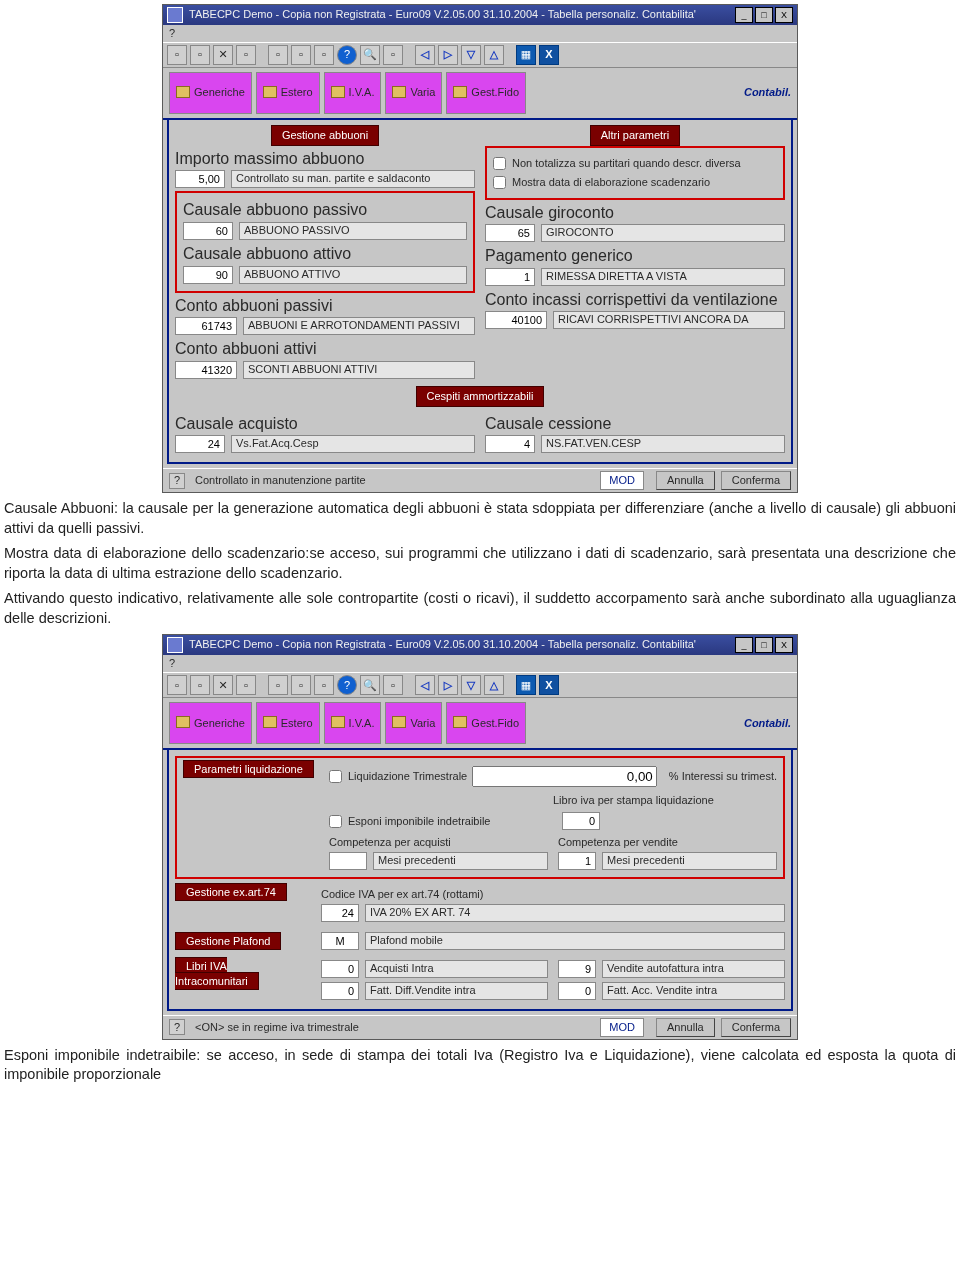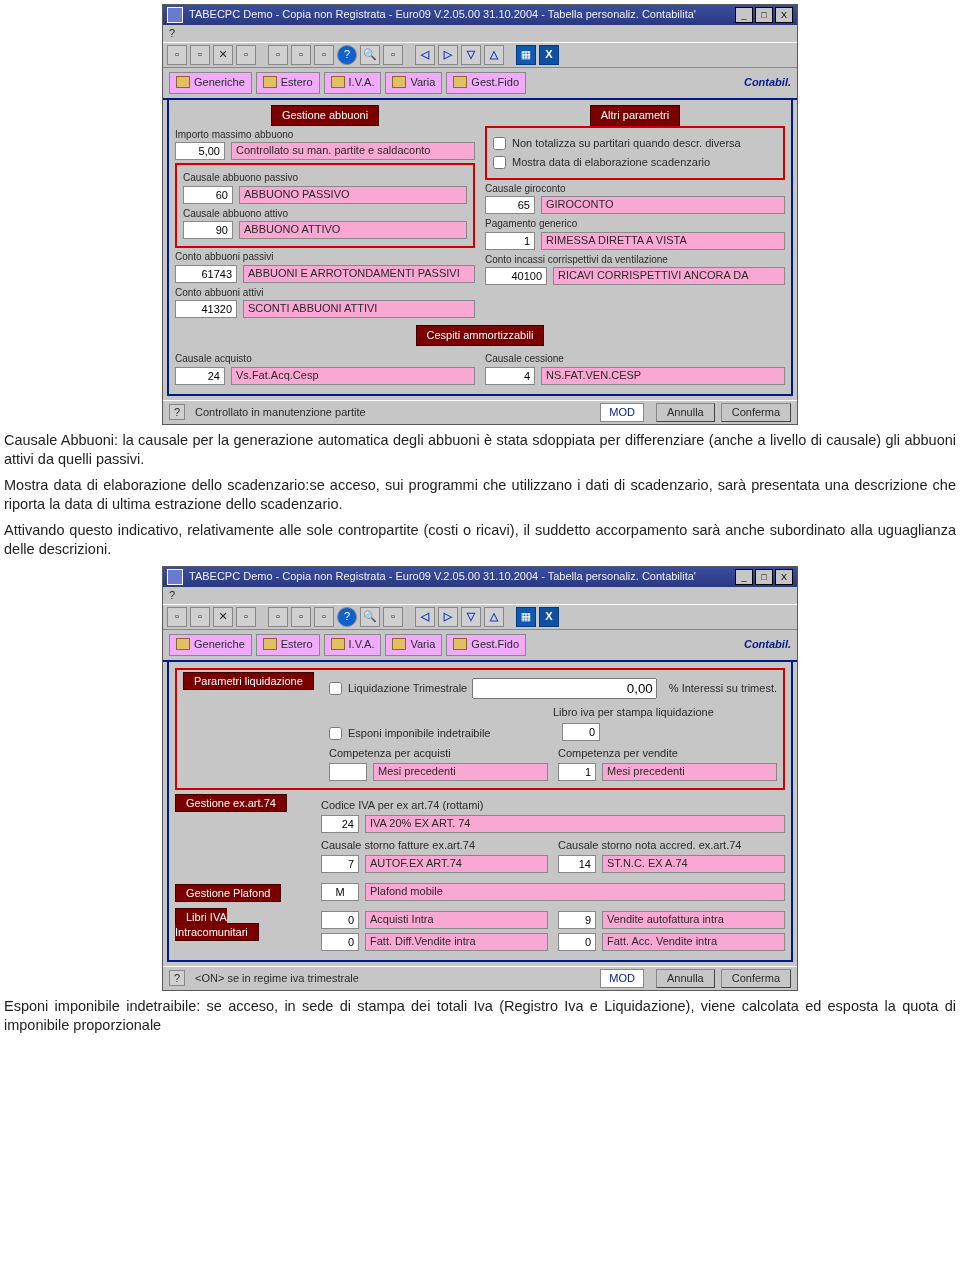--- a/index.html
+++ b/index.html
@@ -12,36 +12,36 @@
 .wbtn{width:16px;height:14px;background:#c6c6c6;border:1px solid #000;margin-left:2px;display:flex;align-items:center;justify-content:center;font-size:9px;color:#000}
 .menu{padding:1px 6px;font-size:11px}
 .toolbar{display:flex;gap:3px;padding:2px 4px;border-top:1px solid #fff;border-bottom:1px solid #888;align-items:center}
 .tb{width:18px;height:18px;border:1px solid #888;background:#d0d0d0;display:flex;align-items:center;justify-content:center;font-size:11px}
 .tb.bl{background:#0d5ab0;color:#fff;border-color:#003a80}
 .tb.bx{background:#1050a0;color:#fff;border-color:#003a80;font-weight:bold}
 .tb.q{background:#1060d0;color:#fff;border-radius:50%}
 .tb.ar{color:#1a3cc0;font-weight:bold}
 .sep{width:6px}
 .tabs{display:flex;align-items:center;padding:4px 6px;border-bottom:2px solid #001a88}
-.tab{display:flex;align-items:center;padding:2px 6px;border:1px solid #888;background:#f0abfc;margin-right:4px}
+.tab{display:flex;align-items:center;padding:12px 6px;border:1px solid #888;background:#d946ef;margin-right:4px}
 .tab .fld{width:12px;height:10px;background:#e0c060;border:1px solid #8a6a20;margin-right:4px}
 .brand{margin-left:auto;color:#001a88;font-weight:bold;font-style:italic}
 .body{padding:6px;border:2px solid #001a88;border-top:none;background:#c6c6c6;margin:0 4px 4px 4px}
 .row{display:flex;gap:10px}
 .col{flex:1}
 .hgroup{display:flex;align-items:center;height:20px}
 .grp{background:#7a0000;color:#fff;padding:2px 10px;font-size:11px;border:1px solid #400000}
 .grp.ctr{margin:4px auto;display:inline-block}
-.lbl{font-size:10px;margin-top:2px}
+.lbl{font-size:16px;margin-top:2px}
 .fld{display:flex;align-items:center;margin:1px 0 3px 0}
 .fld input{height:16px;border:1px solid #888;background:#fff;font-size:11px;padding:0 4px;text-align:right;margin-right:6px}
 .fld input.w40{width:40px}
 .fld input.w52{width:52px}
 .fld input.w28{width:28px}
-.fld .ro{height:16px;border:1px solid #888;background:#f9a8d4;font-size:11px;padding:0 4px;flex:1}
+.fld .ro{height:16px;border:1px solid #888;background:#e5e5e5;font-size:11px;padding:0 4px;flex:1}
 .chkrow{display:flex;align-items:center;margin:4px 0}
 .chkrow input{margin:0 6px 0 0}
 .redbox{border:2px solid #d00000;padding:4px 6px}
 .st{display:flex;align-items:center;padding:2px 6px;border-top:1px solid #fff;background:#c6c6c6}
 .st .q{width:14px;height:14px;background:#d0d0d0;border:1px solid #888;display:flex;align-items:center;justify-content:center;margin-right:10px}
 .st .msg{flex:1;font-size:11px}
 .st .mod{border:1px solid #888;padding:1px 8px;margin:0 6px;color:#001a88;background:#fff}
 .st .btn{border:1px solid #888;border-right-color:#444;border-bottom-color:#444;padding:1px 10px;margin-left:6px;background:#c6c6c6}
 .center{text-align:center}
 .small-lbl{font-size:11px;margin:2px 0}
@@ -306,36 +306,20 @@
     </div>
 
     <div style="display:flex;gap:10px;margin-top:6px;align-items:flex-start">
       <div style="width:136px"><span class="grp">Gestione ex.art.74</span></div>
       <div style="flex:1">
         <div class="small-lbl">Codice IVA per ex art.74 (rottami)</div>
         <div class="fld">
               <input class="w28" value="24" style="">
               <div class="ro">IVA 20% EX ART. 74</div>
             </div>
-        <div style="display:flex;gap:10px">
-          <div style="flex:1">
-            <div class="small-lbl">Causale storno fatture ex.art.74</div>
-            <div class="fld">
-                  <input class="w28" value="7" style="">
-                  <div class="ro">AUTOF.EX ART.74</div>
-                </div>
-          </div>
-          <div style="flex:1">
-            <div class="small-lbl">Causale storno nota accred. ex.art.74</div>
-            <div class="fld">
-                  <input class="w28" value="14" style="">
-                  <div class="ro">ST.N.C. EX A.74</div>
-                </div>
-          </div>
-        </div>
       </div>
     </div>
 
     <div style="display:flex;gap:10px;margin-top:6px;align-items:center">
       <div style="width:136px"><span class="grp">Gestione Plafond</span></div>
       <div style="flex:1" class="fld">
             <input class="w28" style="text-align: center;" value="M">
             <div class="ro">Plafond mobile</div>
           </div>
     </div>

